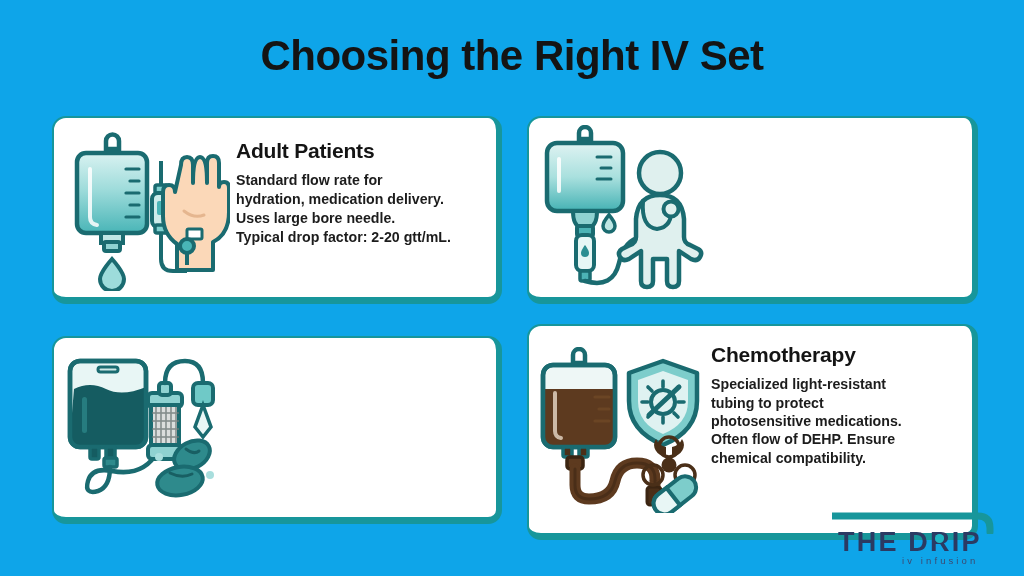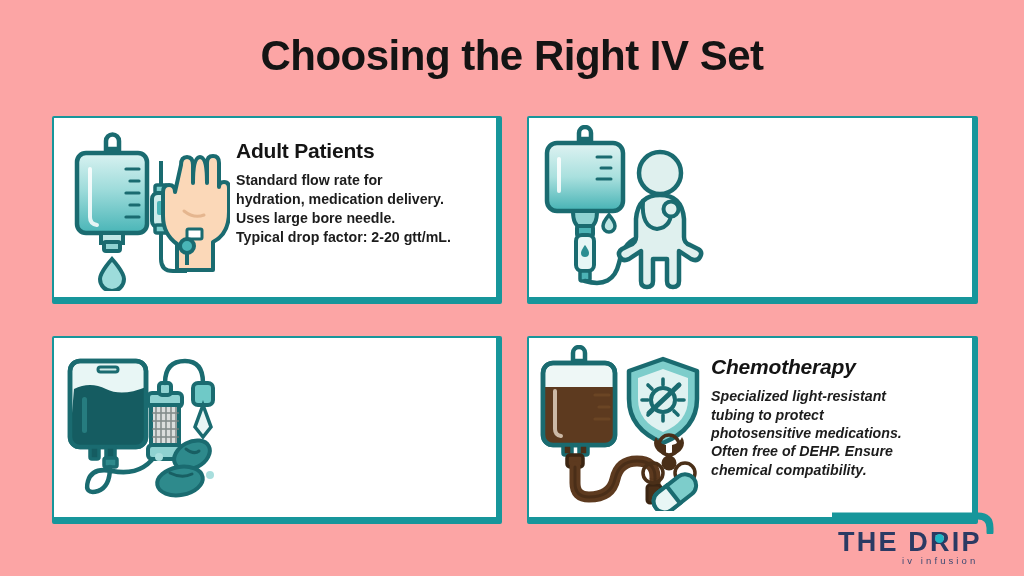--- a/index.html
+++ b/index.html
@@ -7,21 +7,21 @@
     padding: 0;
     background: #ffffff;
   }
   body {
     font-family: "Liberation Sans", sans-serif;
   }
   #page {
     position: relative;
     width: 1024px;
     height: 576px;
-    background: #fca5a5;
+    background: #0ea5e9;
     overflow: hidden;
   }
 
   
   #page-title {
     position: absolute;
     top: 32px;
     left: 0;
     width: 1024px;
     text-align: center;
@@ -33,29 +33,29 @@
   }
 
   
   .card {
     position: absolute;
     box-sizing: border-box;
     background: #ffffff;
     border: 2.5px solid #17969b;
     border-right-width: 6px;
     border-bottom-width: 7px;
-    border-radius: 2px;
+    border-radius: 14px;
     display: flex;
     align-items: flex-start;
     overflow: hidden;
   }
   #card-0 { left: 52px;  top: 116px; width: 450px; height: 188px; }
   #card-1 { left: 527px; top: 116px; width: 451px; height: 188px; }
   #card-2 { left: 52px;  top: 336px; width: 450px; height: 188px; flex-direction: column; }
-  #card-3 { left: 527px; top: 336px; width: 451px; height: 188px; font-style: italic; }
+  #card-3 { left: 527px; top: 324px; width: 451px; height: 216px; }
 
   .card-icon {
     flex: 0 0 auto;
     width: 182px;
     height: 100%;
     display: flex;
     align-items: center;
     justify-content: center;
   }
   .card-icon svg { display: block; }
@@ -327,21 +327,21 @@
           <rect x="114" y="138" width="48" height="22" rx="11" fill="#7dcdcb" stroke="#1a6b70" stroke-width="4"></rect>
           <path d="M125 138 h-0 a11 11 0 0 0 0 22 h11 v-22 z" fill="#e8f6f5" stroke="#1a6b70" stroke-width="4"></path>
         </g>
       </svg>
     </div>
     <div class="card-body">
       <div class="card-heading">Chemotherapy</div>
       <div class="card-desc">Specialized light-resistant
 tubing to protect
 photosensitive medications.
-Often free of DEHP. Ensure
+Often flow of DEHP. Ensure
 chemical compatibility.</div>
     </div>
   </div>
 
   <div id="logo">
     <svg id="logo-swoosh" width="170" height="24" viewBox="0 0 170 24">
       <path d="M0 6 H146 q12 0 12 12 v4" fill="none" stroke="#17969b" stroke-width="7" stroke-linecap="round"></path>
     </svg>
     <div id="logo-wordmark">THE DRIP</div>
     <div id="logo-dot"></div>

